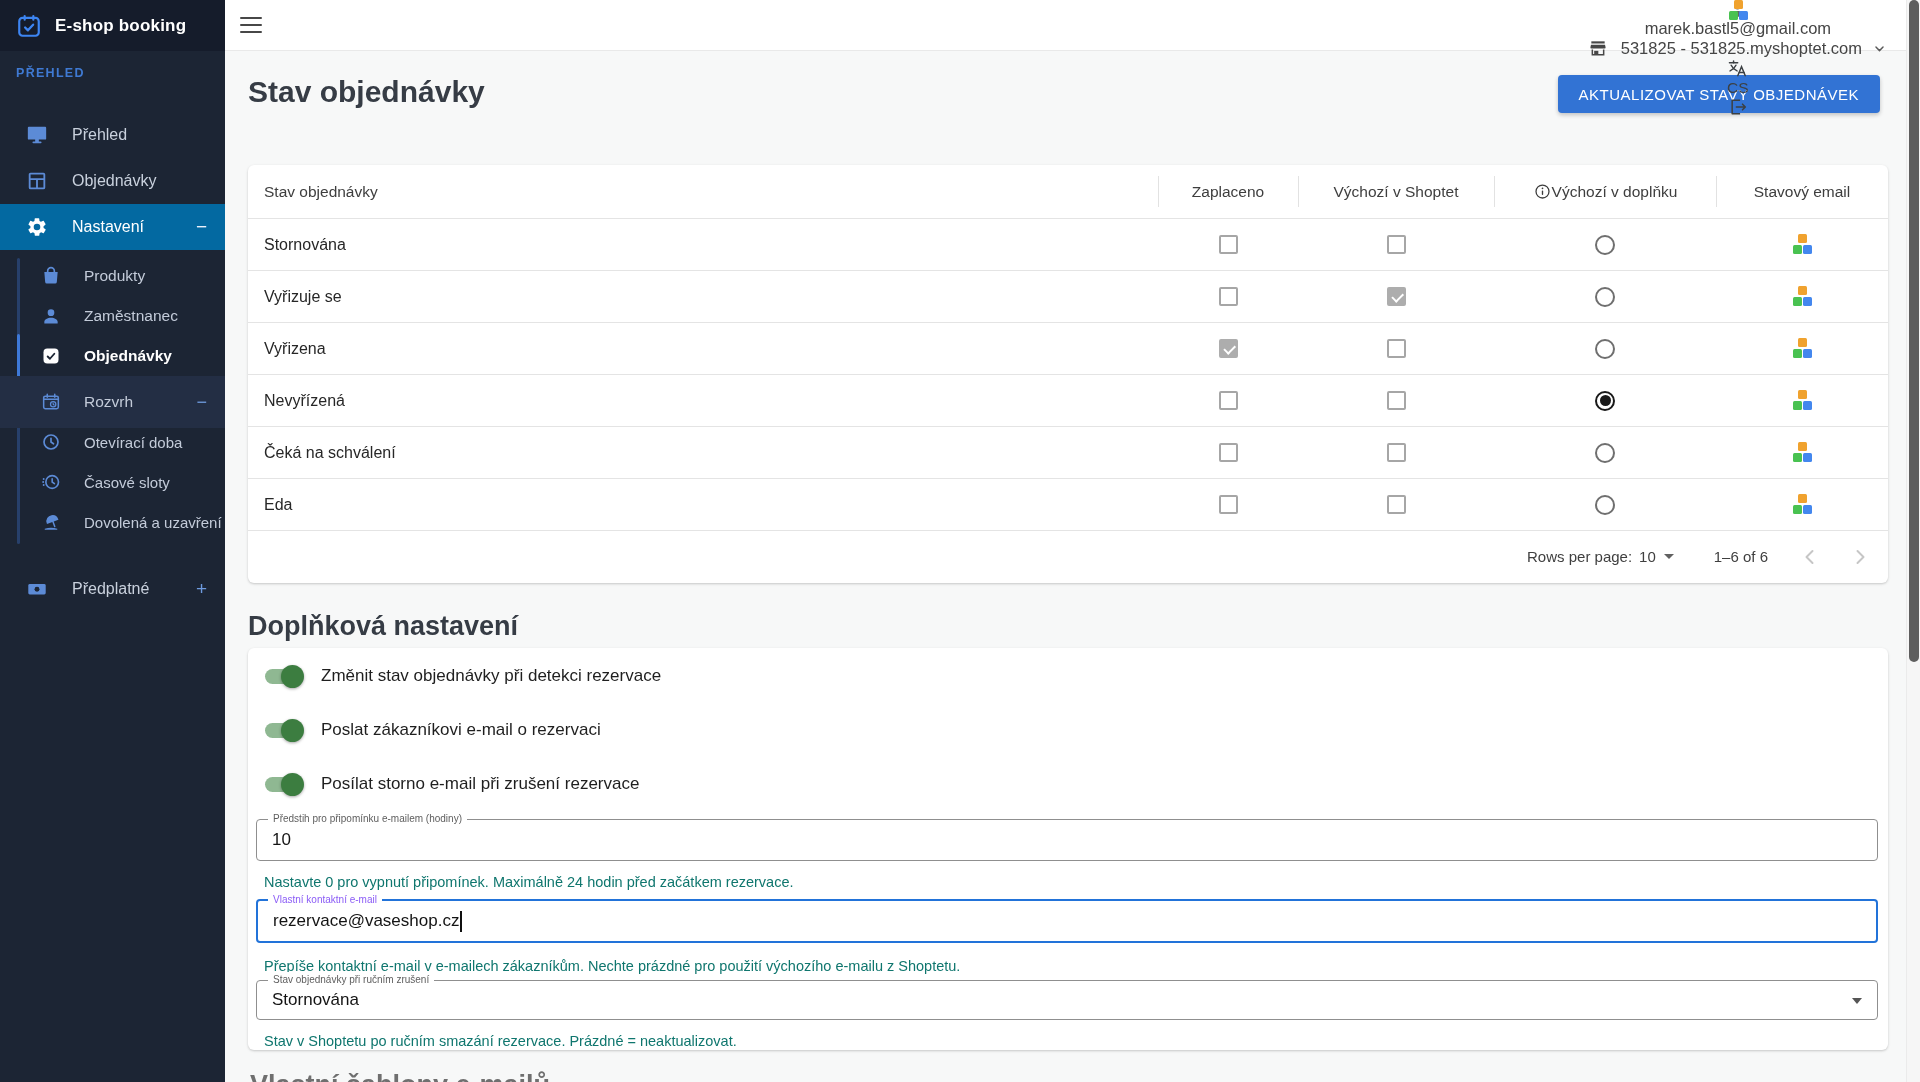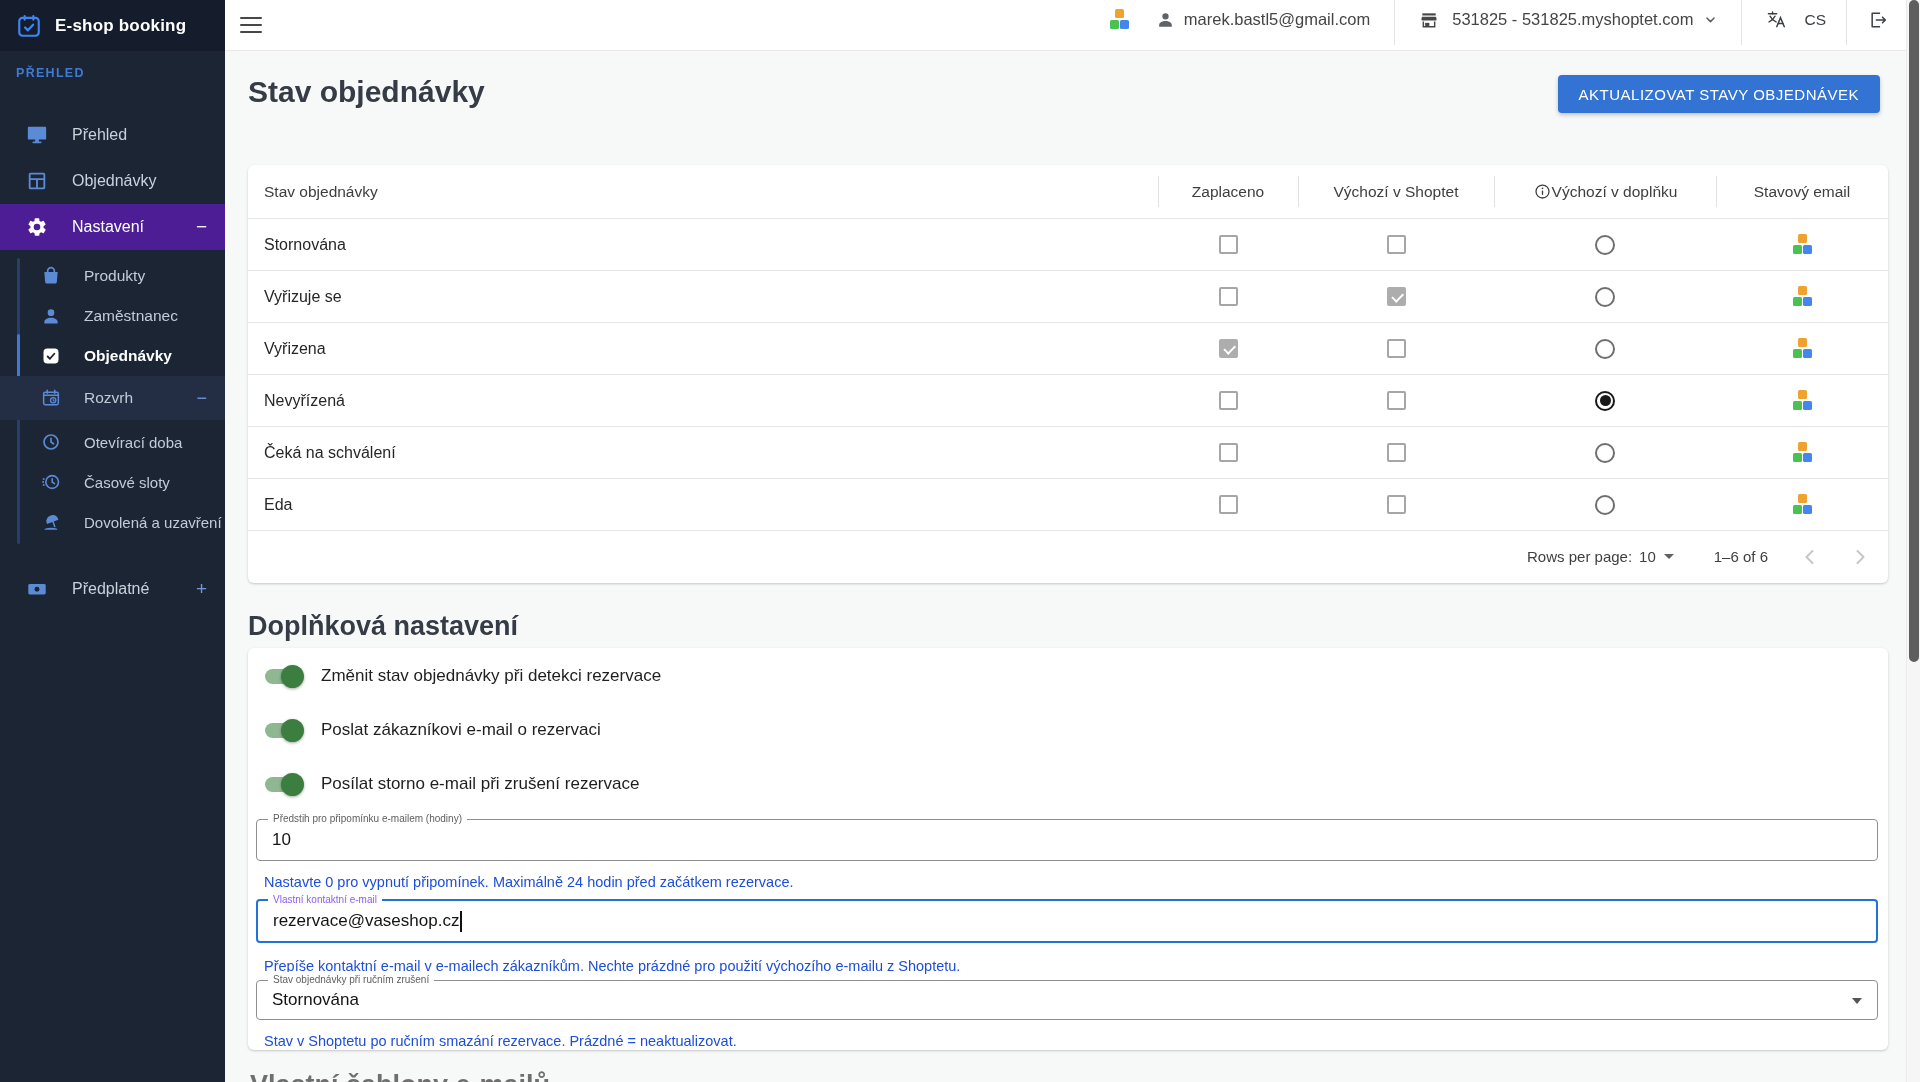--- a/index.html
+++ b/index.html
@@ -8,37 +8,37 @@
 
   
   .sidebar { position:absolute; left:0; top:0; width:225px; height:1082px; background:#1C2534; z-index:3; }
   .logo { height:51px; background:#151C2B; display:flex; align-items:center; gap:13px; padding-left:16px; }
   .logo-t { color:#fff; font-size:17px; font-weight:700; letter-spacing:.2px; }
   .nav-section { position:absolute; left:16px; top:66px; color:#3F7AD3; font-size:12.5px; font-weight:700; letter-spacing:1.3px; }
   .nitem { position:absolute; left:0; right:0; height:46px; display:flex; align-items:center; color:#C9D1DD; font-size:16px; cursor:pointer; }
   .nitem .nic { position:absolute; left:26px; width:22px; height:22px; color:#5C8BD6; }
   .nitem .nlabel { position:absolute; left:72px; }
   .nitem .exp { position:absolute; right:18px; font-size:19px; color:#6E9BDF; }
-  .nitem.selected { background:#4c1d95; color:#fff;text-align:center; }
+  .nitem.selected { background:#0369a1; color:#fff;text-align:center; }
   .nitem.selected .nic { color:#fff; }
   .nitem.selected .exp { color:#EAF1FC; }
   .sitem { position:absolute; left:0; right:0; height:40px; display:flex; align-items:center; color:#C3CBD9; font-size:15.5px; cursor:pointer; }
   .sitem .nic { position:absolute; left:41px; width:20px; height:20px; color:#5C8BD6; }
   .sitem .nlabel { position:absolute; left:84px; }
   .sitem.active { color:#FFFFFF; font-weight:700; }
-  .sitem.grp { height:44px; background:#232E44; }
+  .sitem.grp { height:52px; background:#232E44; }
   .sitem .exp { position:absolute; right:18px; font-size:18px; color:#6E9BDF; }
   .guide { position:absolute; left:17px; top:258px; width:3px; height:286px; background:#27406B; border-radius:2px; }
   .guide-hot { position:absolute; left:17px; top:334px; width:3px; height:84px; background:#3E79D8; border-radius:2px; }
 
   
   .topbar { position:absolute; left:225px; top:0; right:0; height:51px; background:#fff; border-bottom:1px solid #E9E9E9; z-index:2; }
   .burger { position:absolute; left:15px; top:17px; width:22px; height:16px; display:flex; flex-direction:column; justify-content:space-between; cursor:pointer; }
   .burger i { height:2.4px; background:#474747; border-radius:1px; }
-  .tb-right { position:absolute; right:14px; top:0; height:39px; display:flex; align-items:center; padding-right:18px; color:#454545; font-size:16.5px; }
+  .tb-right { position:absolute; right:14px; top:0; height:39px; display:flex; align-items:center; padding-right:18px; color:#454545; font-size:16.5px;flex-direction:column; }
   .tb-div { width:1px; height:51px; background:#E3E3E3; }
   .tb-group { display:flex; align-items:center; height:51px; }
 
   
   .sq-icon { position:relative; width:22px; height:21px; display:inline-block; }
   .sq-icon i { position:absolute; width:9px; height:9px; border-radius:1.5px; }
   .sq-icon .o { left:7px;  top:0;    background:#F0A22E; }
   .sq-icon .g { left:2px;  top:11px; background:#49C251; }
   .sq-icon .b { left:12px; top:11px; background:#4387EE; }
 
@@ -90,21 +90,21 @@
   .field { position:absolute; left:8px; width:1622px; background:#fff; border:1px solid #8F8F8F; border-radius:4px; }
   .flabel { position:absolute; top:-9px; left:11px; background:#fff; padding:0 5px; font-size:10px; color:#5E5E5E; line-height:16px; white-space:nowrap; }
   .fval { display:flex; align-items:center; height:100%; padding:0 15px; font-size:17px; color:#141414; }
   .fval input { border:none; outline:none; background:transparent; font:inherit; color:inherit; width:100%; padding:0; }
   .f1 { top:171px; height:42px; }
   .f2 { top:251px; height:44px; border:2px solid #2273D9; }
   .f2 .flabel { color:#8b5cf6; left:10px; }
   .f3 { top:332px; height:40px; cursor:pointer; }
   .caret { display:inline-block; width:1.5px; height:21px; background:#101010; margin-left:1px; }
   .selarrow { position:absolute; right:15px; top:17px; width:0; height:0; border-left:5.5px solid transparent; border-right:5.5px solid transparent; border-top:6px solid #555; }
-  .helper { position:absolute; left:16px; font-size:14.5px; color:#1d4ed8; }
+  .helper { position:absolute; left:16px; font-size:14.5px; color:#0f766e; }
   .h1 { top:226px; } .h2 { top:310px; } .h3 { top:385px; }
 
   .partial-head { position:absolute; left:25px; top:1019px; font-size:27px; font-weight:600; color:#6F6F6F; }
 
   
   .scrollbar { position:absolute; right:0; top:0; width:14px; height:1082px; background:#F6F6F6; border-left:1px solid #EBEBEB; z-index:9; }
   .thumbbar { position:absolute; left:2px; top:0; width:10px; height:662px; background:#5E5E5E; border-radius:6px; cursor:pointer; }
 </style>
 </head>
 <body>

